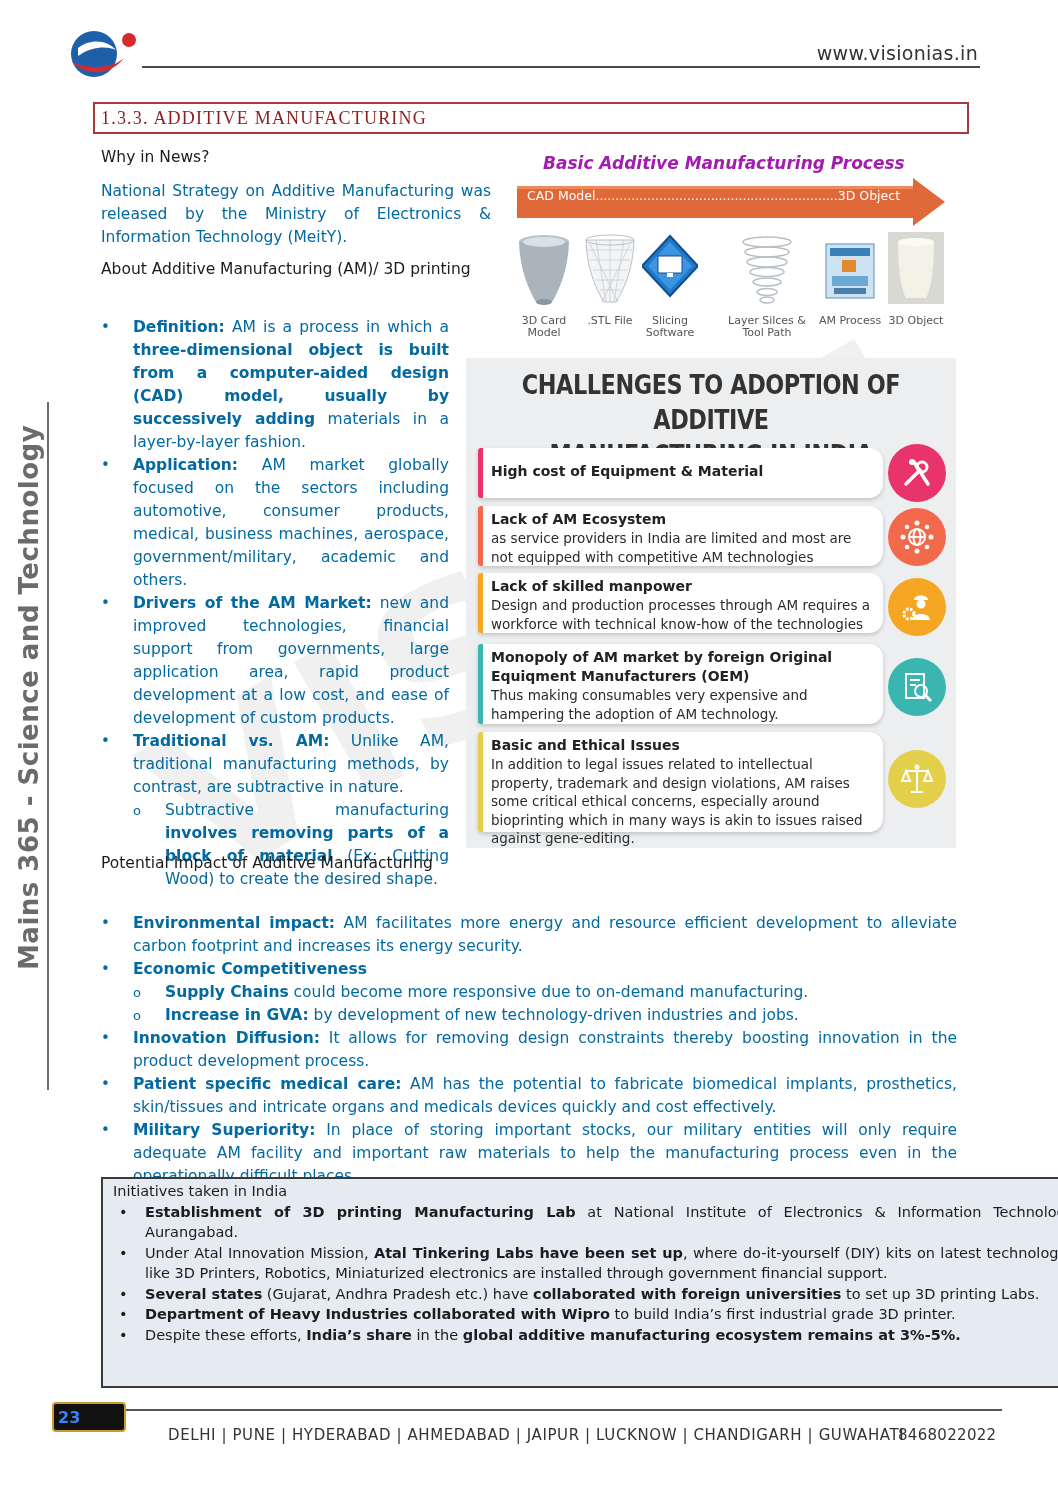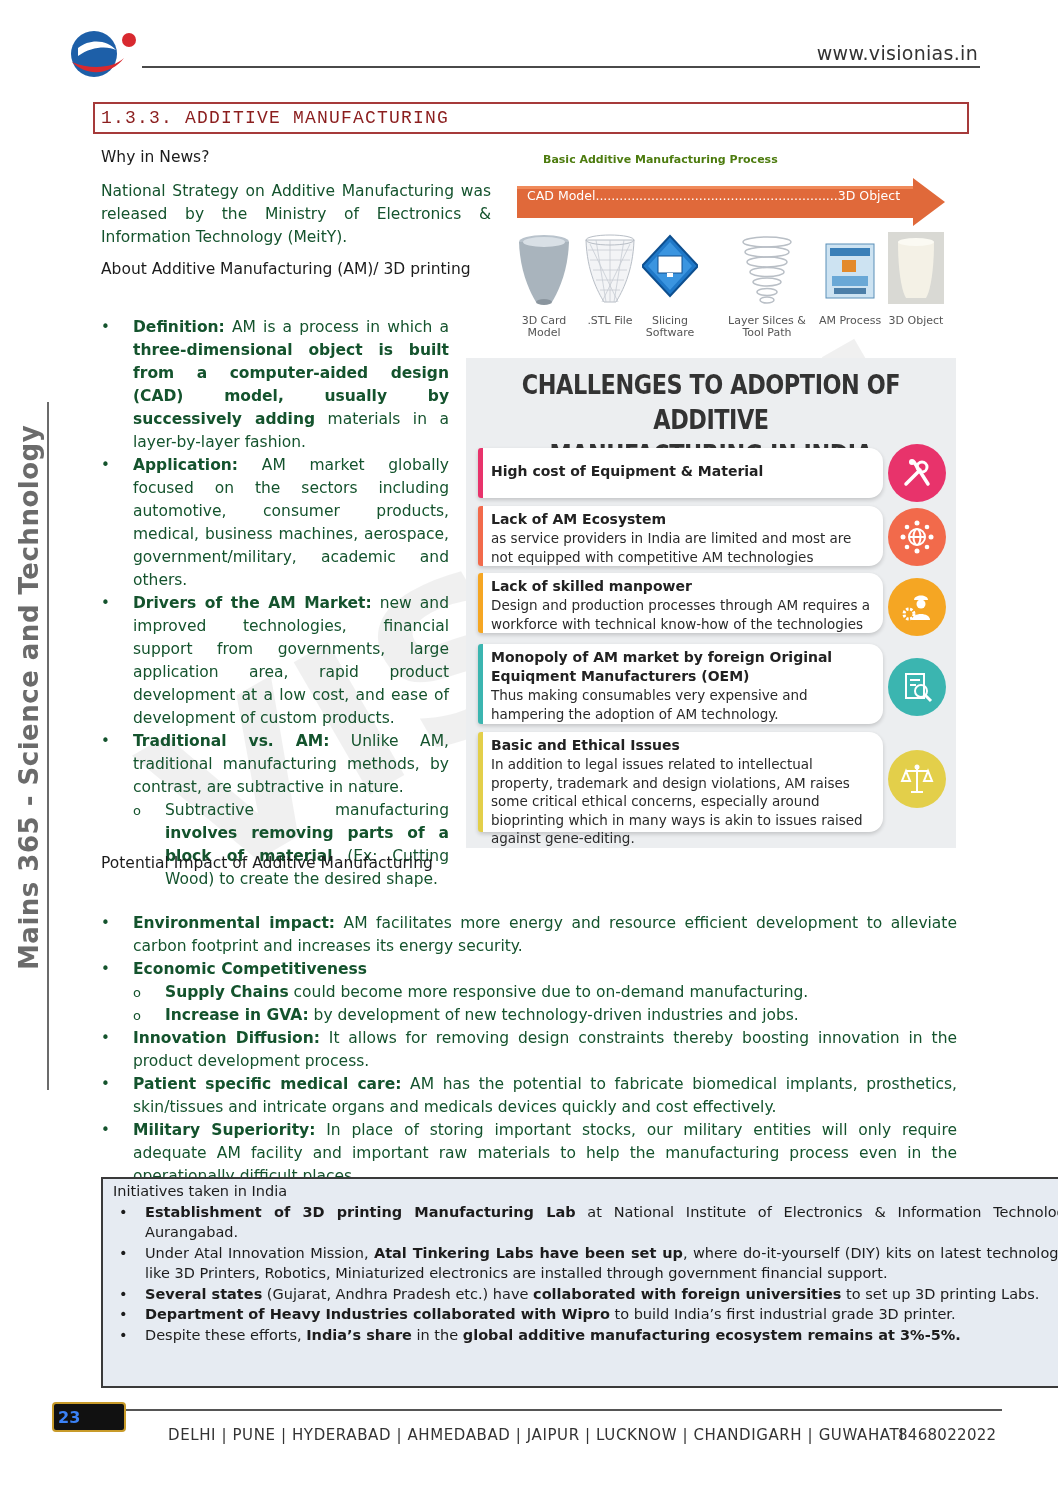--- a/index.html
+++ b/index.html
@@ -11,23 +11,23 @@
   .header-line { position: absolute; left: 142px; top: 66px; width: 838px; height: 2px; background: #4a4a4a; }
   .site-url { position: absolute; right: 80px; top: 42px; font-size: 19px; color: #333; letter-spacing: 0.3px; }
 
   
   .side-label { position: absolute; left: 14px; top: 970px; transform-origin: left top; transform: rotate(-90deg);
     font-family: "DejaVu Sans", sans-serif; font-weight: bold; font-size: 26px; color: #6b6b6b; white-space: nowrap; letter-spacing: 0.5px; }
   .side-line { position: absolute; left: 47px; top: 402px; width: 2px; height: 688px; background: #6b6b6b; }
 
   
   .section-title { position: absolute; left: 93px; top: 102px; width: 876px; height: 32px; border: 2px solid #a63a3a;
-    padding: 4px 6px; font-size: 18px; color: #8b1e1e; letter-spacing: 1.2px; font-family: Liberation Mono, monospace; }
-
-  .body-text { font-size: 15.5px; line-height: 23px; color: #14532d; }
+    padding: 4px 6px; font-size: 18px; color: #8b1e1e; letter-spacing: 1.2px; font-family: Liberation Serif, serif; }
+
+  .body-text { font-size: 15.5px; line-height: 23px; color: #0369a1; }
   .justify { text-align: justify; }
   b { font-weight: bold; }
 
   .h-sub { position: absolute; font-size: 15.5px; font-weight: 500; color: #1c1c1c; }
 
   
   .why-heading { left: 101px; top: 148px; }
   .why-text { position: absolute; left: 101px; top: 180px; width: 390px; }
   .about-heading { left: 101px; top: 260px; }
 
@@ -37,21 +37,21 @@
   ul.sub { list-style: none; }
   ul.sub > li { position: relative; padding-left: 32px; }
   ul.sub > li::before { content: "o"; position: absolute; left: 0; top: 0; font-size: 13px; }
 
   .about-list { position: absolute; left: 101px; top: 293px; width: 348px; }
   .potential-heading { left: 101px; top: 854px; }
   .potential-list { position: absolute; left: 101px; top: 889px; width: 856px; }
 
   
   .process { position: absolute; left: 513px; top: 150px; width: 440px; height: 190px; }
-  .process-title { position: absolute; left: 30px; top: 3px; font-size: 11px; font-weight: bold; color: #4d7c0f; }
+  .process-title { position: absolute; left: 30px; top: 3px; font-size: 17px; font-weight: bold; color: #a21caf; font-style: italic; }
   .process-arrow { position: absolute; left: 4px; top: 28px; width: 428px; height: 48px; }
   .arrow-text { position: absolute; left: 14px; top: 38px; font-size: 12.5px; color: #ffffff; white-space: nowrap; }
   .steps { position: absolute; left: 0; top: 82px; width: 440px; height: 108px; }
   .step { position: absolute; top: 0; width: 70px; text-align: center; }
   .step .pic { width: 56px; height: 75px; margin: 0 auto; }
   .step .lbl { font-size: 11px; color: #555; line-height: 12px; margin-top: 4px; }
 
   
   .challenges { position: absolute; left: 466px; top: 358px; width: 490px; height: 490px; background: #eceef0; }
   .ch-title { position: absolute; left: 0; top: 10px; width: 490px; text-align: center; font-family: "DejaVu Sans", sans-serif;

